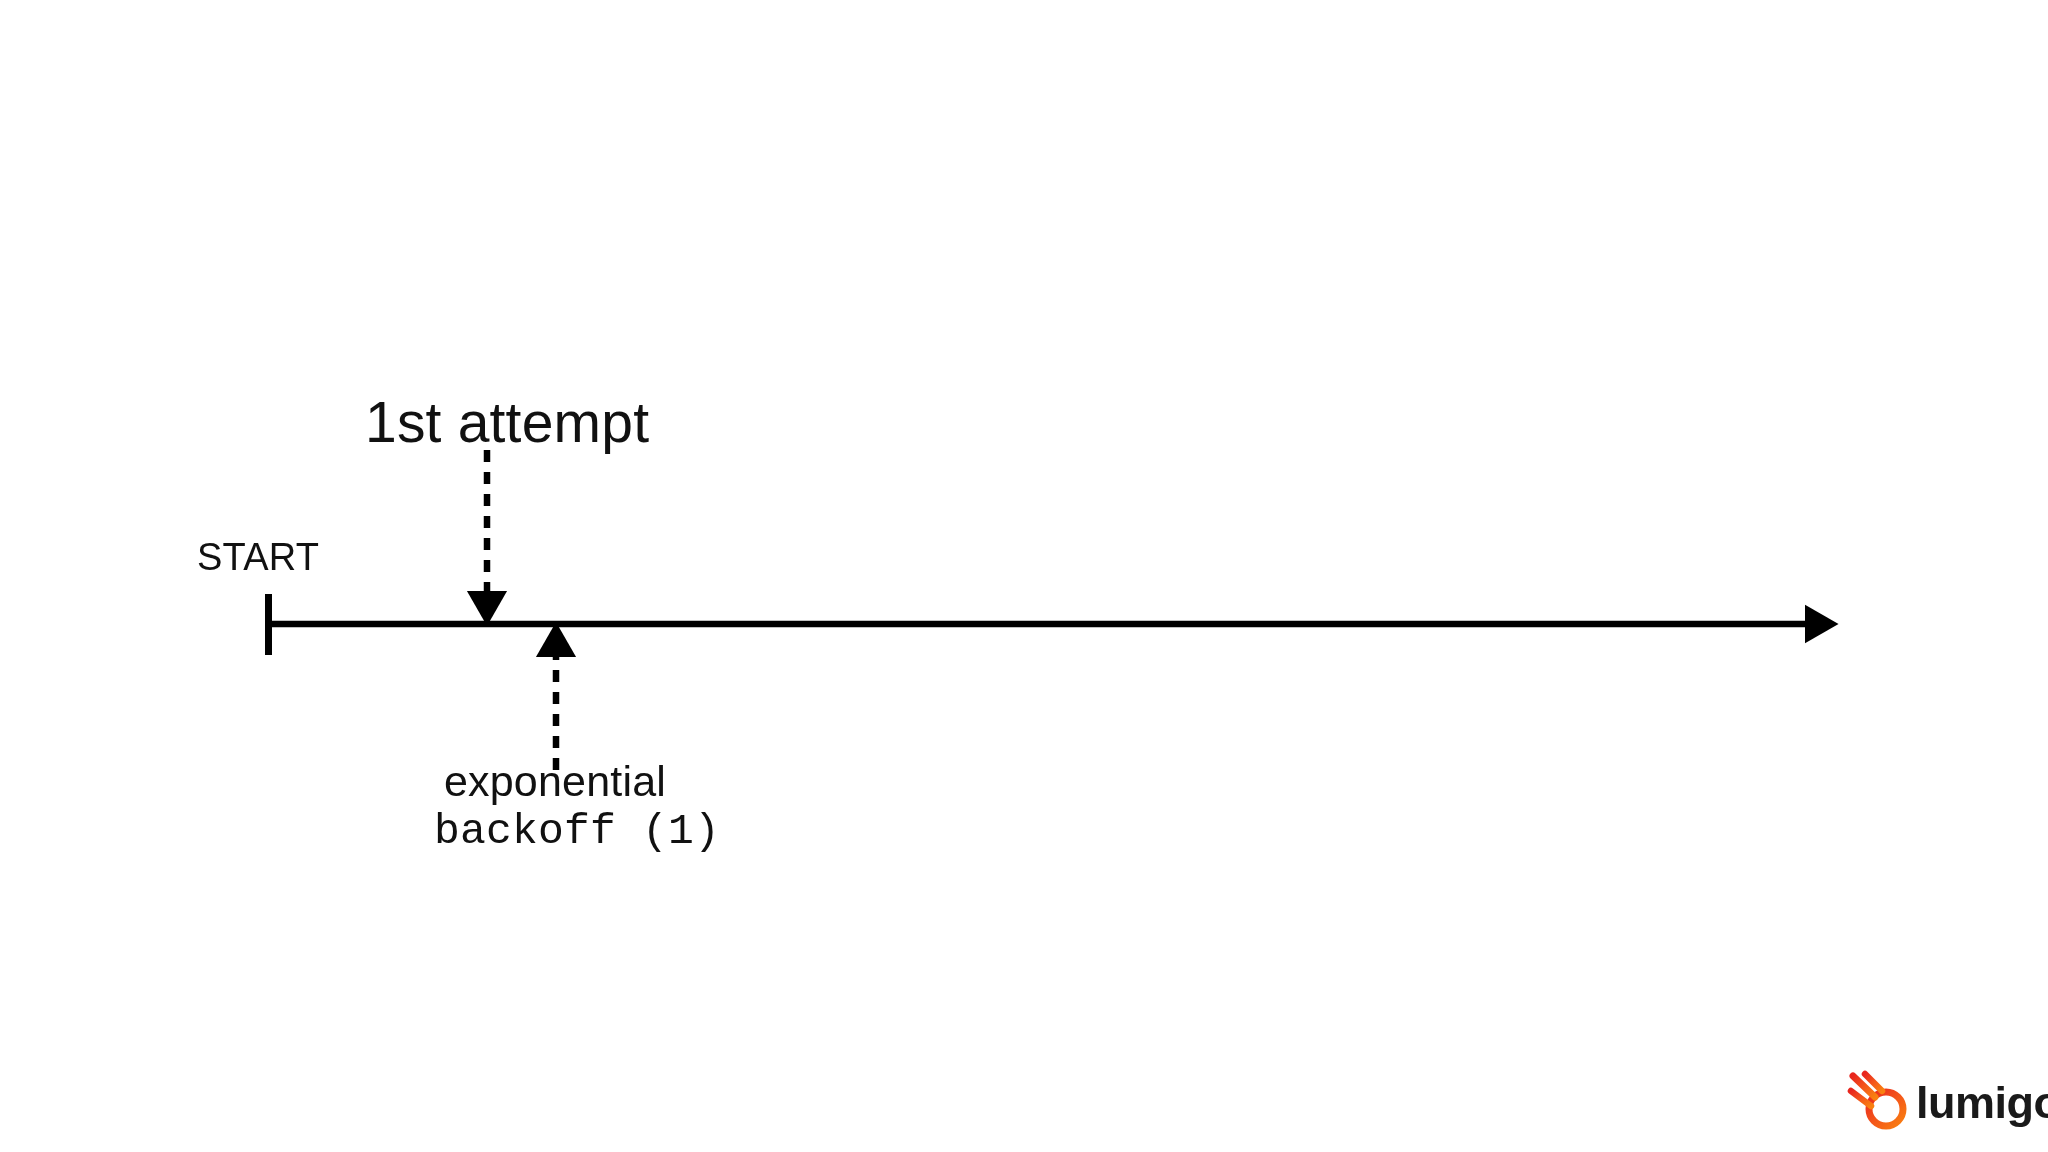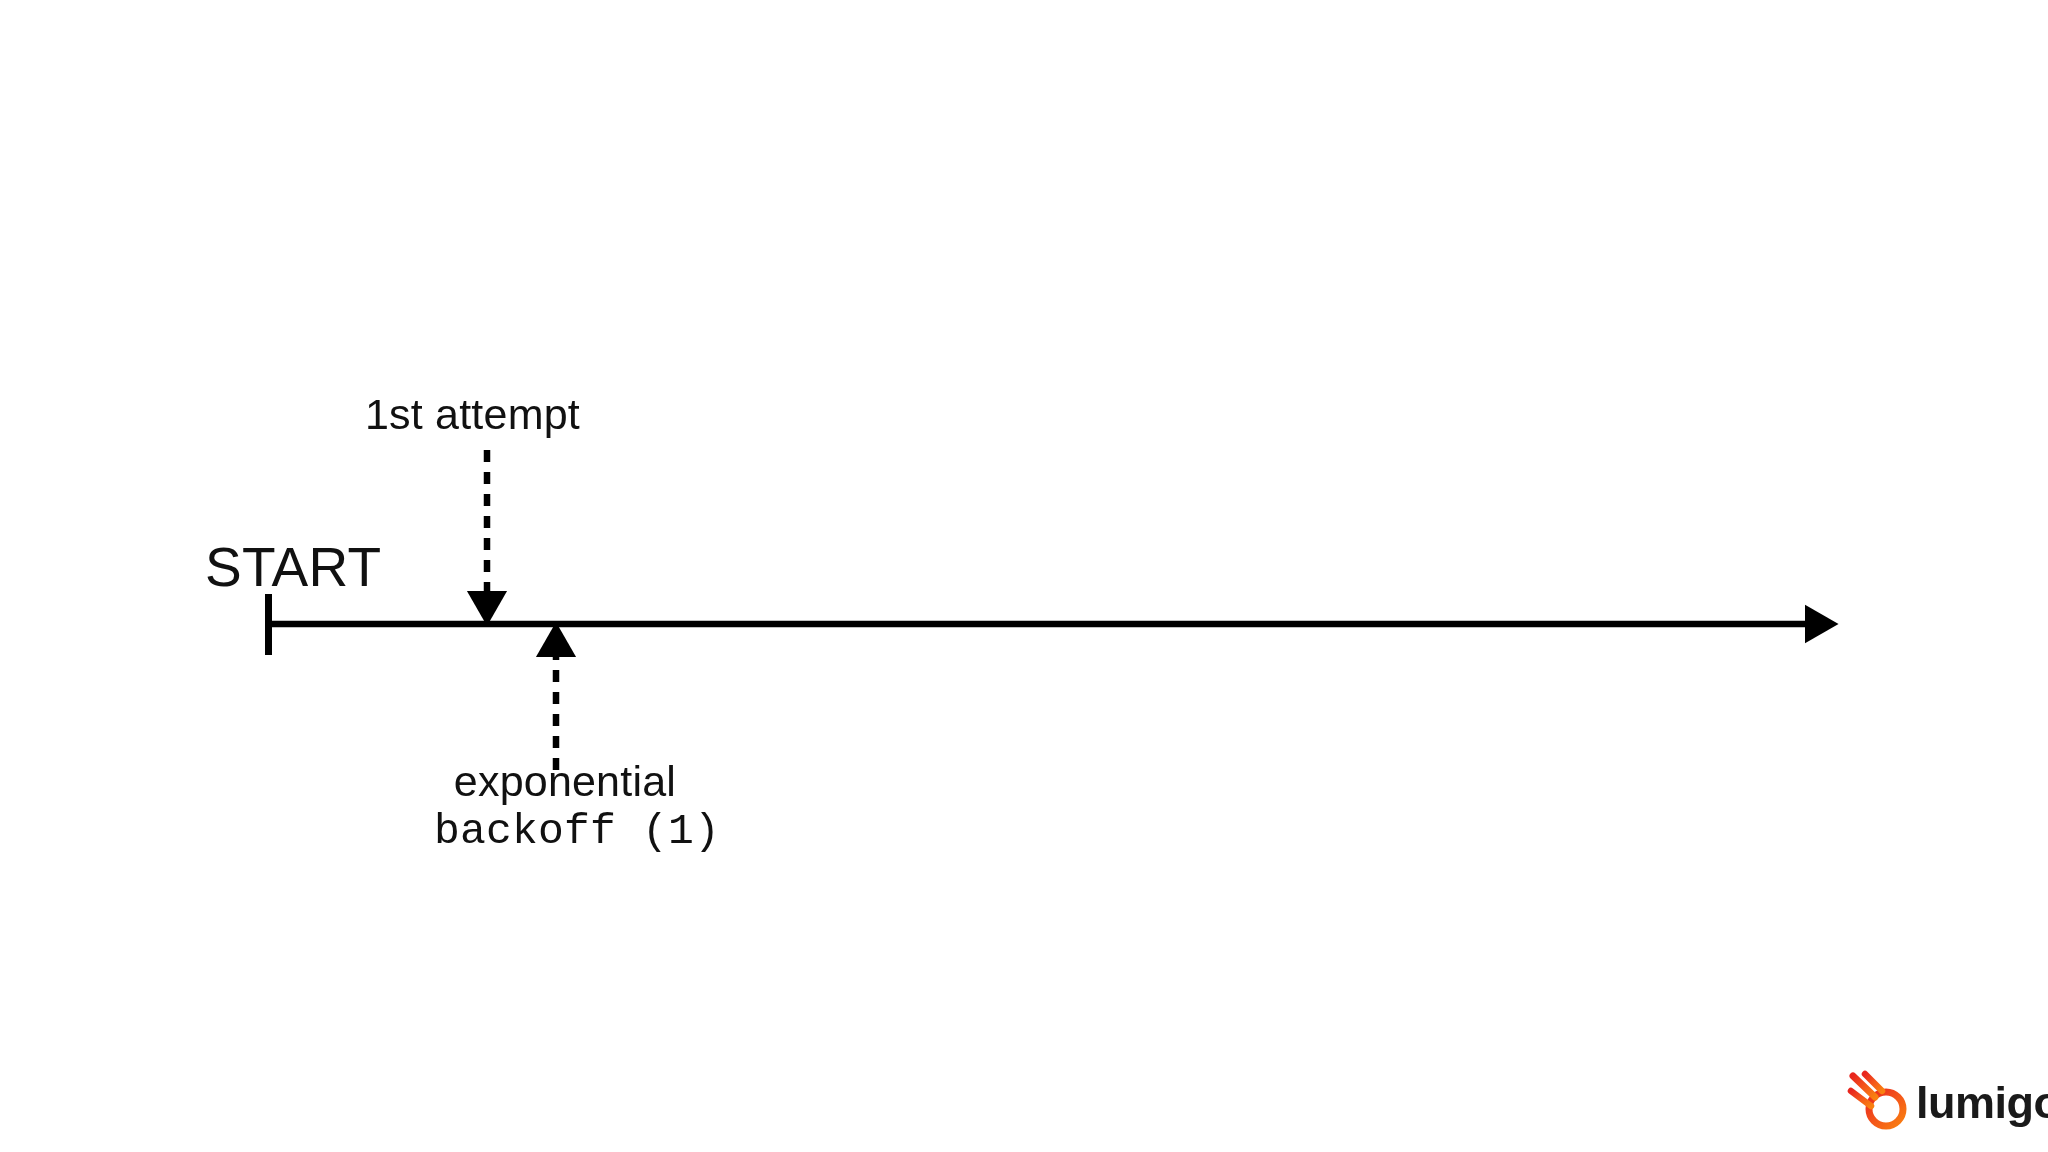--- a/index.html
+++ b/index.html
@@ -29,34 +29,34 @@
   .diagram-label {
     position: absolute;
     color: #111111;
     font-family: "Liberation Sans", sans-serif;
     font-weight: 400;
     white-space: pre;
     line-height: 1.18;
     letter-spacing: 0.2px;
   }
   #label-start {
-    left: 205px;
+    left: 197px;
     top: 535px;
-    font-size: 55px;
+    font-size: 38px;
   }
   #label-first-attempt {
     left: 365px;
     top: 389px;
-    font-size: 43px;
+    font-size: 57px;
   }
   #label-backoff {
     left: 434px;
     top: 756px;
     width: 242px;
-    text-align: right;
+    text-align: center;
     font-size: 43px;
   }
   #label-backoff .line2 {
     display: block;
     font-family: Liberation Mono, monospace;
   }
   #brand-logo {
     position: absolute;
     left: 1846px;
     top: 1066px;

